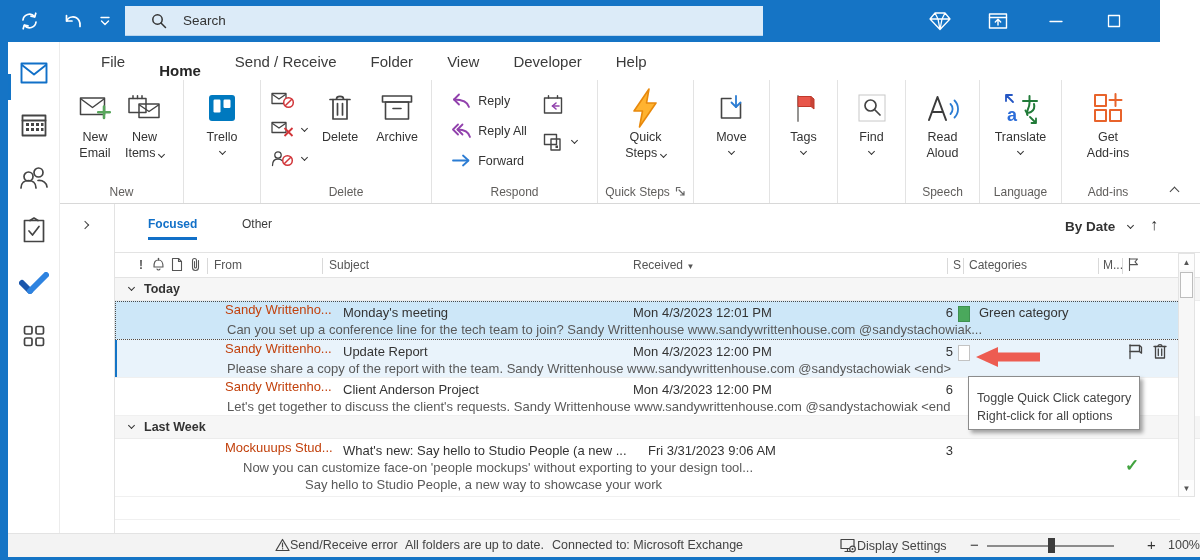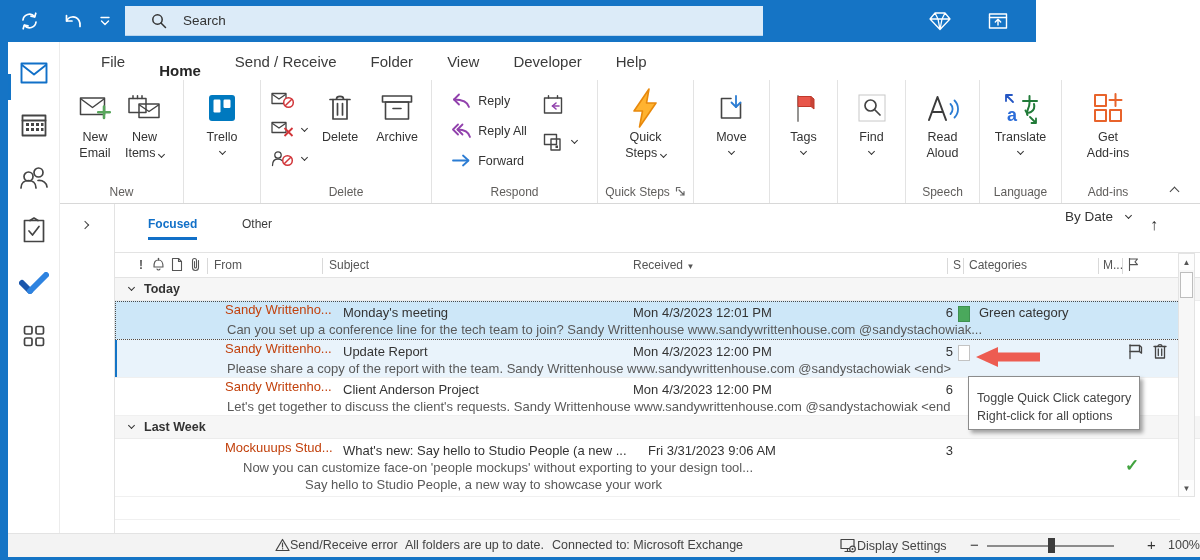--- a/index.html
+++ b/index.html
@@ -1,21 +1,21 @@
 <!DOCTYPE html>
 <html><head>
 <meta charset="utf-8">
 <style>
   * { margin:0; padding:0; box-sizing:border-box; }
   html,body { background:#d9d9d9; }
   body { font-family:"Liberation Sans", sans-serif; }
   .window { position:relative; width:1200px; height:560px; background:#fff; overflow:hidden; }
 
   
-  .titlebar { position:absolute; left:0; top:0; width:1036px; height:42px; background:#1574c5; }
+  .titlebar { position:absolute; left:0; top:0; width:1160px; height:42px; background:#1574c5; }
   .frame-left { position:absolute; left:0; top:42px; width:8px; height:518px; background:#1574c5; }
   .frame-bottom { position:absolute; left:0; bottom:0; width:1200px; height:3px; background:#1574c5; }
 
   .tb-ic { position:absolute; top:0; height:42px; display:flex; align-items:center; justify-content:center; width:30px; color:#fff; }
   .searchbox { position:absolute; left:125px; top:6px; width:638px; height:30px; background:#dcebf8; display:flex; align-items:center; border-bottom:1px solid #b9d5ee; }
   .searchbox .mag { margin-left:26px; }
   .searchbox .ph { margin-left:16px; font-size:13.5px; color:#333; }
 
   
   .rail { position:absolute; left:8px; top:42px; width:52px; height:491px; background:#fff; border-right:1px solid #ececec; }
@@ -46,21 +46,21 @@
   
   .folderpane { position:absolute; left:60px; top:204px; width:55px; height:329px; background:#fff; border-right:1px solid #e3e3e3; }
   .folderpane .chev { position:absolute; left:22px; top:18px; color:#444; }
 
   
   .listpane { position:absolute; left:115px; top:204px; width:1085px; height:329px; background:#fff; font-size:13px; }
   .ltab { position:absolute; top:13px; font-size:12px; }
   .ltab.focused { left:33px; color:#1170c8; font-weight:bold; }
   .ltab.focused::after { content:""; position:absolute; left:0; right:0; bottom:-9px; height:3px; background:#1170c8; }
   .ltab.other { left:127px; color:#3b3b3b; }
-  .sortby { position:absolute; left:950px; top:5px; color:#333; font-size:13.5px; display:flex; align-items:center; gap:13px; }
+  .sortby { position:absolute; left:950px; top:15px; color:#333; font-size:13.5px; display:flex; align-items:center; gap:13px;font-weight:bold; }
   .sortdir { position:absolute; left:1035px; top:12px; color:#333; font-size:16px; }
 
   .colheader { position:absolute; left:0; top:48px; width:1085px; height:26px; border-top:1px solid #e3e3e3; border-bottom:1px solid #e3e3e3; color:#555; font-size:12px; }
   .colheader > span { position:absolute; top:5px; }
   .csep { position:absolute; top:4px; height:16px; border-left:1px solid #d9d9d9; }
 
   .grouphdr { position:absolute; left:0; width:1085px; height:23px; background:#f6f6f6; border-bottom:1px solid #ececec; display:flex; align-items:center; gap:10px; padding-left:14px; font-size:12.5px; font-weight:bold; color:#333; }
   .mailrow { position:absolute; left:0; width:1065px; border-bottom:1px solid #f0f0f0; }
   .mailrow .f-from { position:absolute; left:110px; top:1px; width:114px; color:#c2410c; white-space:nowrap; overflow:hidden; }
   .mailrow .f-subj { position:absolute; left:228px; top:4px; width:280px; color:#333; white-space:nowrap; overflow:hidden; }

